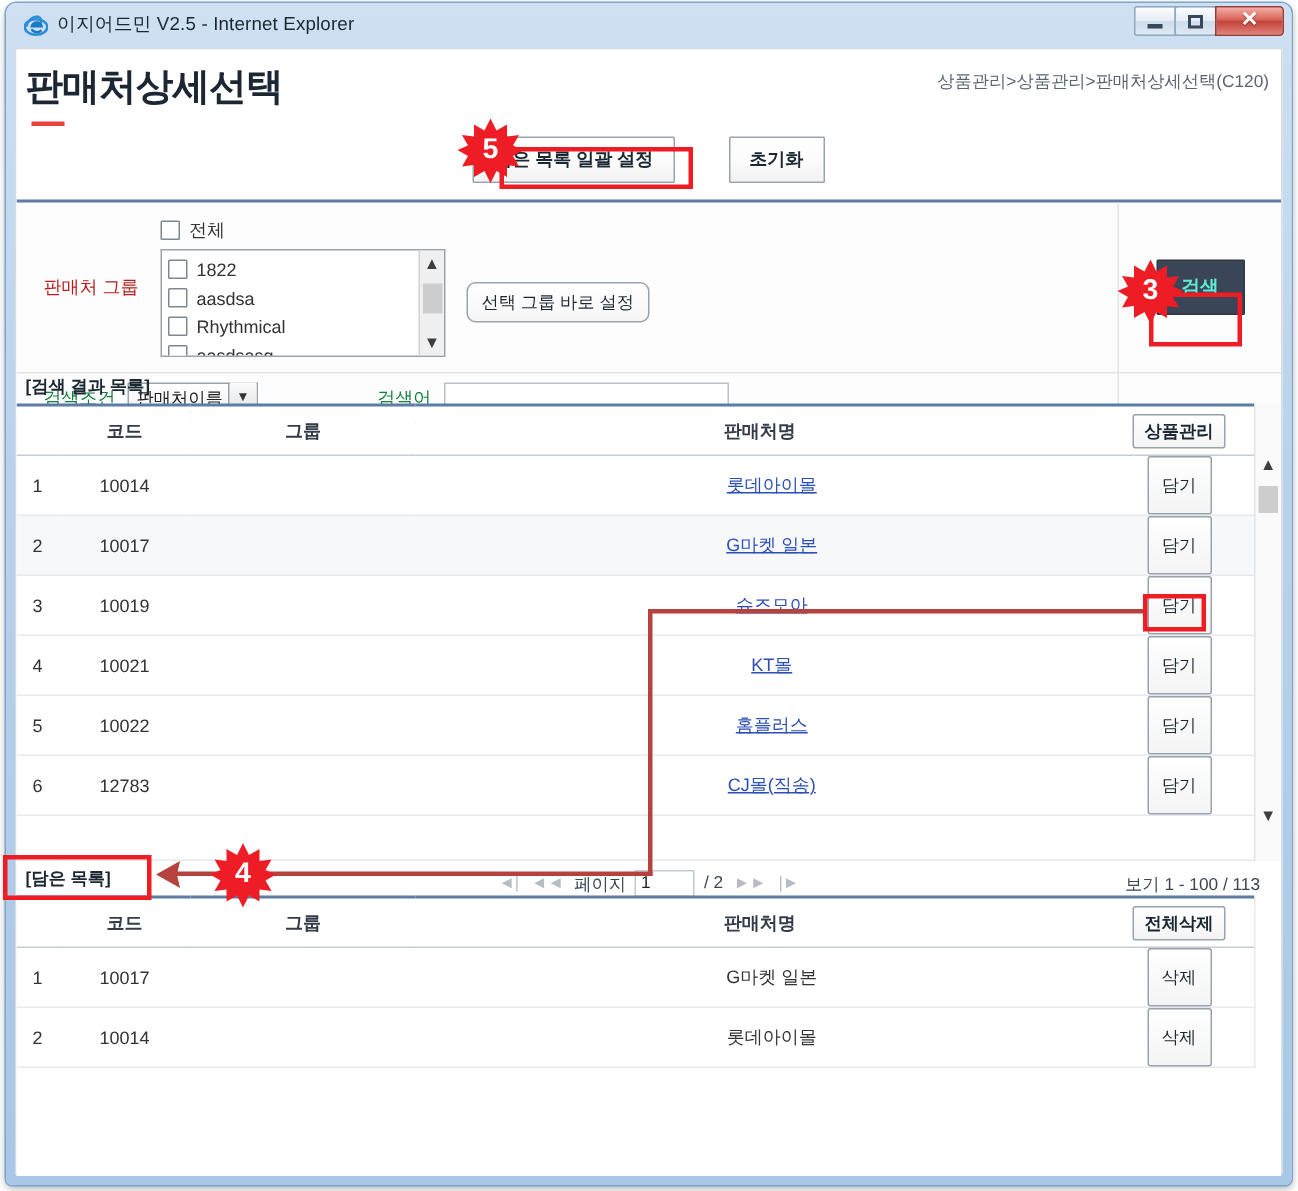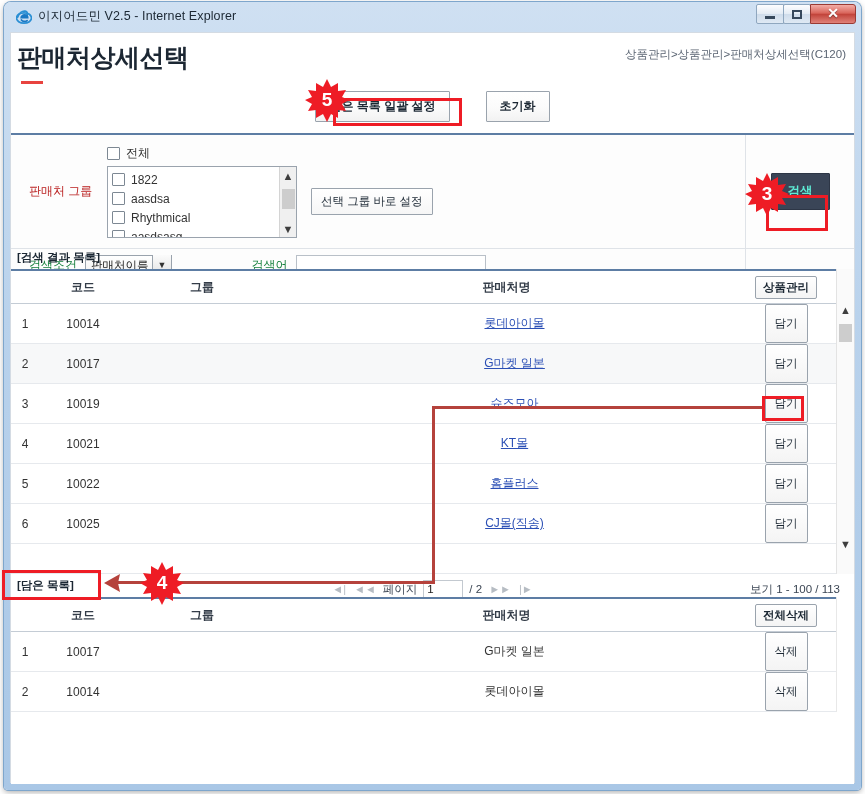--- a/index.html
+++ b/index.html
@@ -268,21 +268,21 @@
   }
   .btn-group-set {
     background: linear-gradient(180deg,#ffffff 0%, #f6f6f6 100%);
     border: 1px solid #9aa3ad;
     padding: 5px 9px;
     font-size: 11.5px;
     color: #1b2733;
     cursor: pointer;
     margin-top: 22px;
     white-space: nowrap;
-    border-radius: 1px;
+    border-radius: 6px;
   }
 
   .sp-side {
     width: 108px;
     flex: none;
     display: flex;
     align-items: center;
     justify-content: center;
     position: relative;
   }
@@ -695,21 +695,21 @@
               <td></td>
               <td class="name">
                 <span class="vlink">홈플러스</span>
               </td>
               <td>
                 <button class="btn-sm">담기</button>
               </td>
             </tr>
             <tr>
               <td>6</td>
-              <td>10025</td>
+              <td>12783</td>
               <td></td>
               <td class="name">
                 <span class="vlink">CJ몰(직송)</span>
               </td>
               <td>
                 <button class="btn-sm">담기</button>
               </td>
             </tr>
             <tr>
               <td></td>

